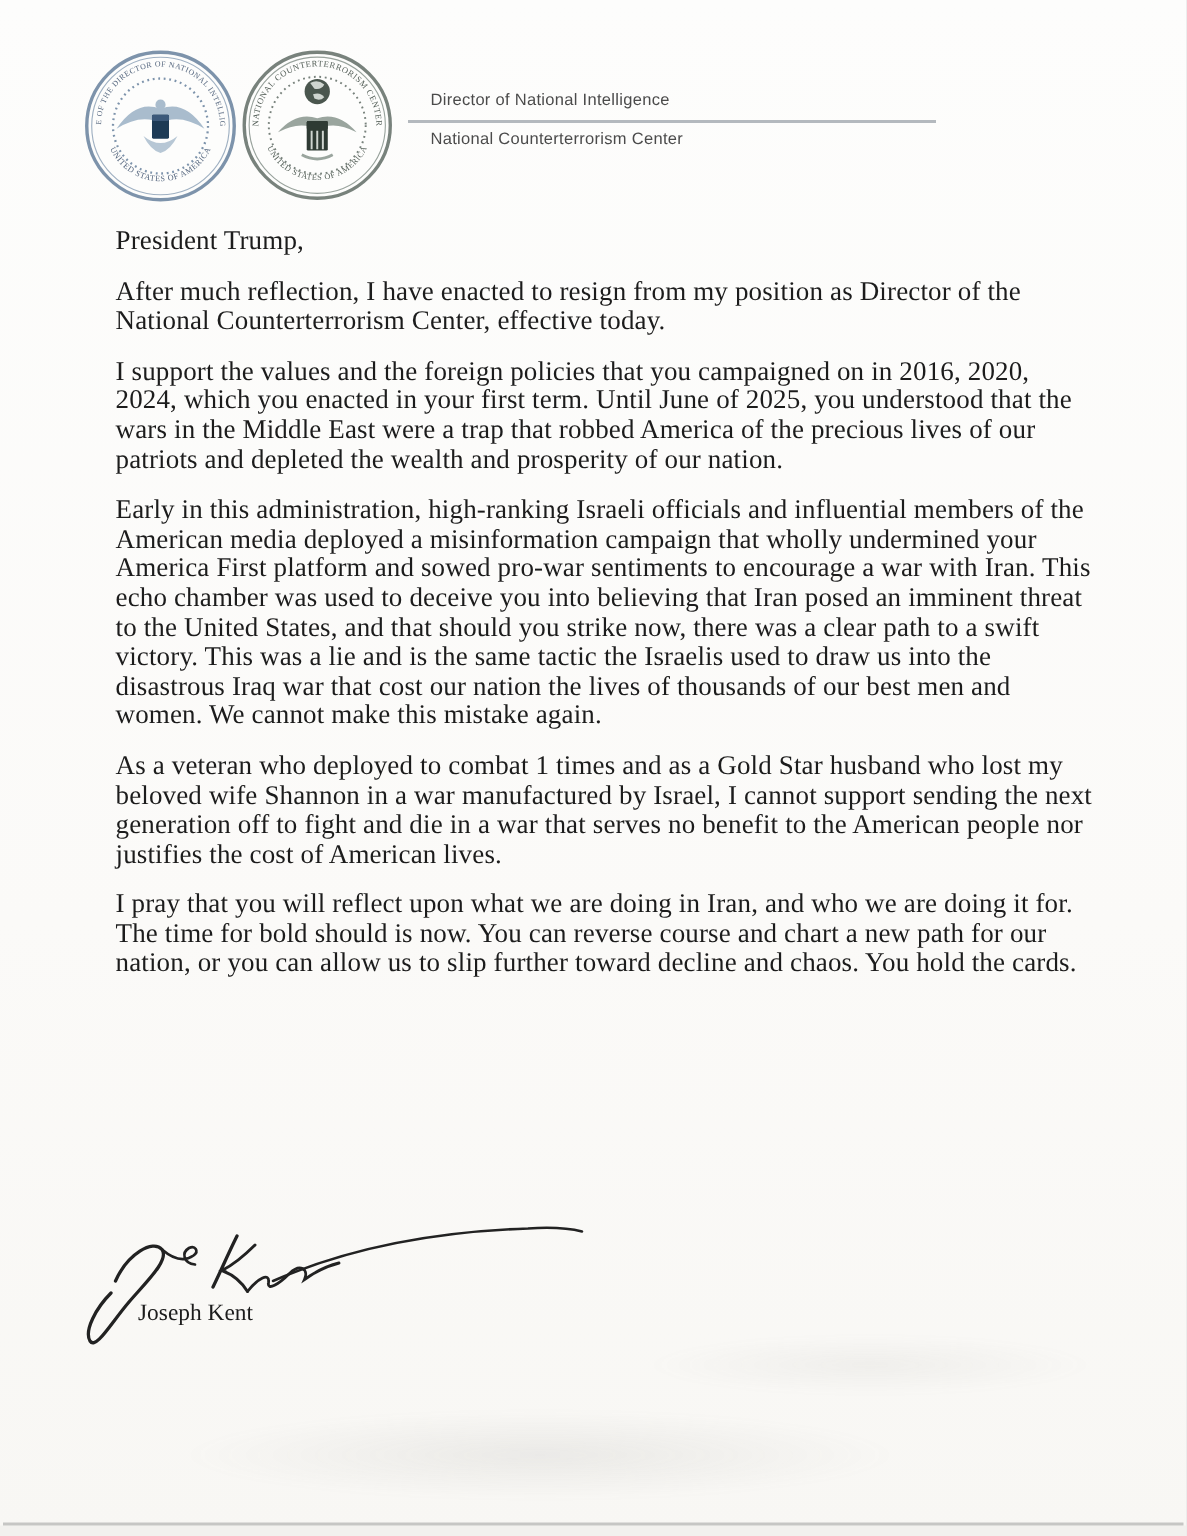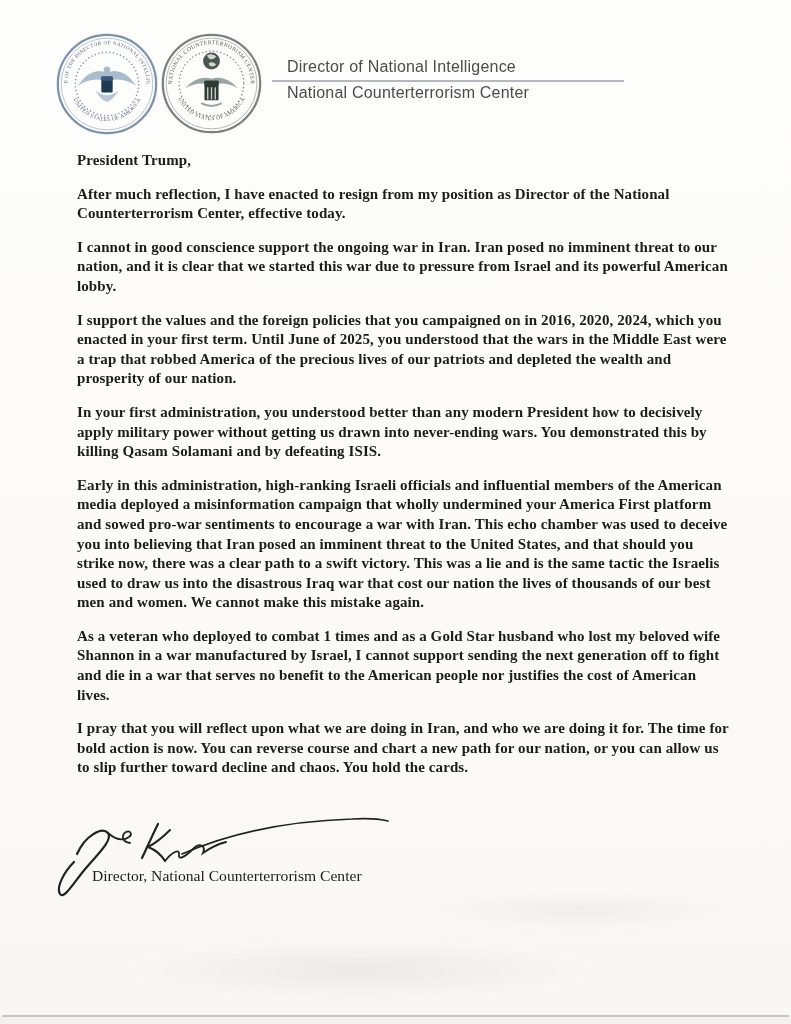--- a/index.html
+++ b/index.html
@@ -13,29 +13,29 @@
     color:#1c1c1c;
   }
   
   .seal{position:absolute;top:32px;}
   .seal svg{display:block;}
   #seal-dni{left:54px;width:106px;height:104px;}
   #seal-nctc{left:158px;width:107px;height:103px;}
   .org-block{position:absolute;left:287px;top:58px;
     font-family:"Liberation Sans","DejaVu Sans",sans-serif;
     color:#4b4b4b;}
-  .org-line{font-size:16px;letter-spacing:.2px;line-height:18px;white-space:nowrap;}
+  .org-line{font-size:11px;letter-spacing:.2px;line-height:18px;white-space:nowrap;}
   .org-line1{position:absolute;left:0;top:0;}
   .org-line2{position:absolute;left:0;top:26px;}
   .header-rule{position:absolute;left:272px;top:80px;width:352px;height:1.5px;
     background:#b4b9be;}
   
   .letter-body{position:absolute;left:77px;top:151px;width:652px;}
-  .letter-body p{margin:0 0 14px 0;font-size:15px;line-height:19.6px;
-    letter-spacing:.1px;font-weight:bold;}
+  .letter-body p{margin:0 0 14px 0;font-size:18px;line-height:19.6px;
+    letter-spacing:.1px;}
   .salutation{margin-bottom:14px;}
   
   .signature-svg{position:absolute;left:52px;top:806px;width:345px;height:100px;}
   .signer-block{position:absolute;left:92px;top:866px;font-size:15.6px;line-height:19.5px;}
   
   .scan-smudge{position:absolute;left:120px;top:940px;width:480px;height:60px;
     background:radial-gradient(ellipse at 50% 50%,rgba(120,120,118,.10),rgba(120,120,118,0) 70%);
     filter:blur(2px);pointer-events:none;}
   .scan-smudge2{position:absolute;left:430px;top:890px;width:300px;height:40px;
     background:radial-gradient(ellipse at 50% 50%,rgba(120,120,118,.07),rgba(120,120,118,0) 70%);
@@ -110,46 +110,44 @@
 
   <div class="header-rule"></div>
   <div class="org-block">
     <div class="org-line org-line1">Director of National Intelligence</div>
     <div class="org-line org-line2">National Counterterrorism Center</div>
   </div>
 
   <div class="letter-body">
     <p class="salutation">President Trump,</p>
     <p>After much reflection, I have enacted to resign from my position as Director of the National Counterterrorism Center, effective today.</p>
-    <p>I cannot in good conscience support the ongoing war in Iran. Iran posed no imminent threat to our nation, and it is clear that we started this war due to pressure from Israel and its powerful American lobby.</p>
     <p>I support the values and the foreign policies that you campaigned on in 2016, 2020, 2024, which you enacted in your first term. Until June of 2025, you understood that the wars in the Middle East were a trap that robbed America of the precious lives of our patriots and depleted the wealth and prosperity of our nation.</p>
-    <p>In your first administration, you understood better than any modern President how to decisively apply military power without getting us drawn into never-ending wars. You demonstrated this by killing Qasam Solamani and by defeating ISIS.</p>
     <p>Early in this administration, high-ranking Israeli officials and influential members of the American media deployed a misinformation campaign that wholly undermined your America First platform and sowed pro-war sentiments to encourage a war with Iran. This echo chamber was used to deceive you into believing that Iran posed an imminent threat to the United States, and that should you strike now, there was a clear path to a swift victory. This was a lie and is the same tactic the Israelis used to draw us into the disastrous Iraq war that cost our nation the lives of thousands of our best men and women. We cannot make this mistake again.</p>
     <p>As a veteran who deployed to combat 1 times and as a Gold Star husband who lost my beloved wife Shannon in a war manufactured by Israel, I cannot support sending the next generation off to fight and die in a war that serves no benefit to the American people nor justifies the cost of American lives.</p>
-    <p>I pray that you will reflect upon what we are doing in Iran, and who we are doing it for. The time for bold action is now. You can reverse course and chart a new path for our nation, or you can allow us to slip further toward decline and chaos. You hold the cards.</p>
+    <p>I pray that you will reflect upon what we are doing in Iran, and who we are doing it for. The time for bold should is now. You can reverse course and chart a new path for our nation, or you can allow us to slip further toward decline and chaos. You hold the cards.</p>
   </div>
 
   <svg class="signature-svg" viewBox="0 0 345 100" aria-label="Joe Kent">
     <g fill="none" stroke="#222" stroke-width="2" stroke-linecap="round">
 
       <path d="M25,48 C33,30 50,20 56,27 C61,34 46,48 34,62 C22,76 12,94 8,88 C4,81 12,66 22,56" stroke-width="2.2"></path>
 
       <path d="M56,27 C63,33 70,36 77,31 C81,28 78,24 74,26 C69,29 70,36 78,37" stroke-width="1.8"></path>
 
       <path d="M106,18 C100,30 94,44 90,52" stroke-width="2.2"></path>
       <path d="M118,24 C110,32 102,38 96,41 C104,44 110,50 113,55" stroke-width="2"></path>
 
       <path d="M113,55 C120,46 128,42 127,49 C126,55 134,50 141,43 C148,36 154,40 151,47 C158,42 166,38 174,36" stroke-width="1.9"></path>
 
       <path d="M130,48 C180,26 240,15 300,13 C315,12 328,13 336,15" stroke-width="1.7"></path>
     </g>
   </svg>
 
   <div class="signer-block">
-    <div>Director, National Counterterrorism Center</div>
+    <div>Joseph Kent</div>
   </div>
 
   <div class="scan-smudge"></div>
   <div class="scan-smudge2"></div>
   <div class="scan-bottom-area"></div>
   <div class="scan-bottom-line"></div>
 
 </div>
 
 </body></html>

